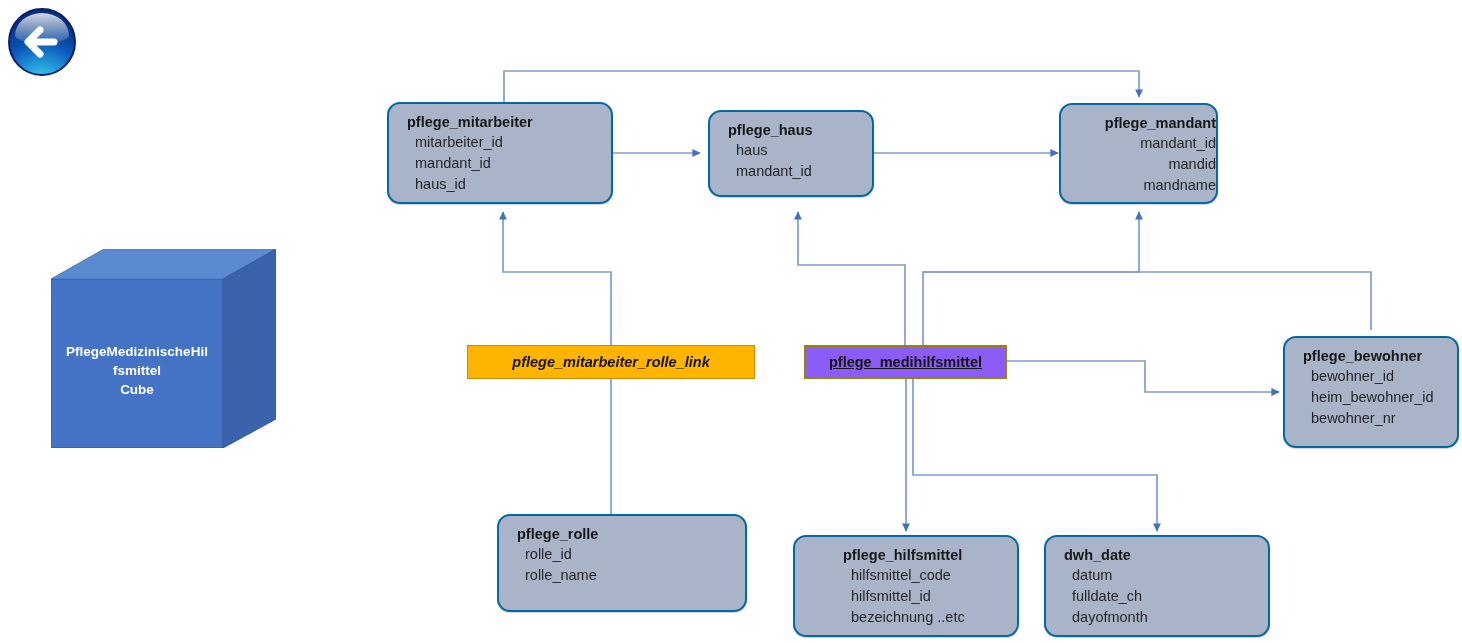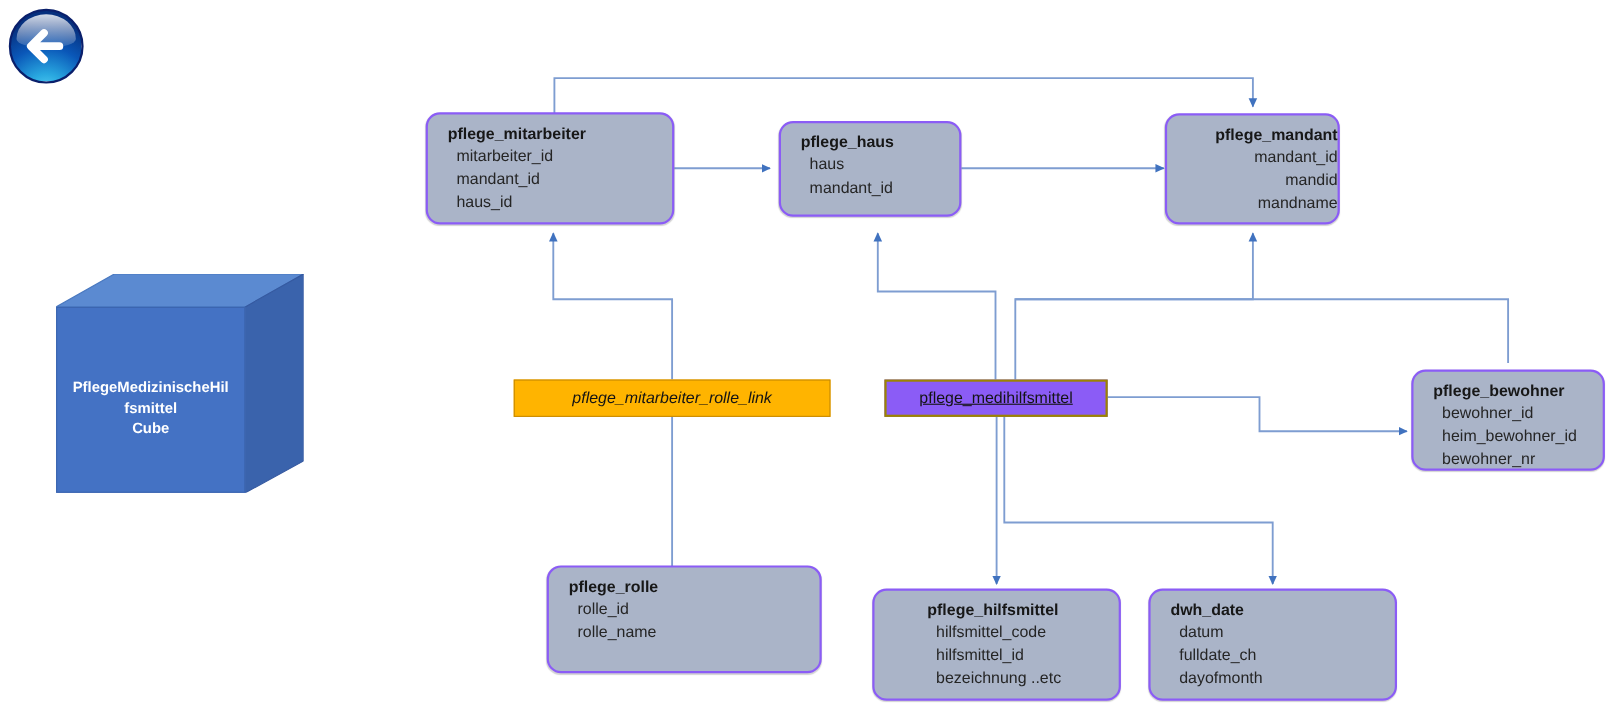--- a/index.html
+++ b/index.html
@@ -95,21 +95,21 @@
     font-size: 13.5px;
     line-height: 19px;
     white-space: pre-line;
   }
 
   
   .entity {
     position: absolute;
     box-sizing: border-box;
     background: #aab4c8;
-    border: 2px solid #8b5cf6;
+    border: 2px solid #0369a1;
     border-radius: 13px;
     padding: 9px 0 0 0;
     box-shadow: 0 1px 1px rgba(0,0,0,.18);
   }
   .entity .ent-title {
     font-weight: bold;
     font-size: 14.5px;
     color: #171717;
     line-height: 19px;
     padding-left: 18px;
@@ -123,21 +123,21 @@
   .entity.flush .ent-field {
   }
 
   
   .flatbox {
     position: absolute;
     box-sizing: border-box;
     display: flex;
     align-items: center;
     justify-content: center;
-    font-weight: normal;
+    font-weight: bold;
     font-style: italic;
     font-size: 14.5px;
     color: #141414;
   }
   .flatbox.orange {
     background: #ffb400;
     border: 1px solid #c98a00;
   }
   .flatbox.yellow {
     background: #8b5cf6;
@@ -212,21 +212,21 @@
     <div class="ent-field">mandant_id</div>
   </div>
 
   <div class="entity" style="left:1059px; top:103px; width:159px; height:101px;text-align:right;">
     <div class="ent-title">pflege_mandant</div>
     <div class="ent-field">mandant_id</div>
     <div class="ent-field">mandid</div>
     <div class="ent-field">mandname</div>
   </div>
 
-  <div class="entity" style="left:1283px; top:336px; width:176px; height:92px;">
+  <div class="entity" style="left:1283px; top:336px; width:176px; height:112px;">
     <div class="ent-title">pflege_bewohner</div>
     <div class="ent-field">bewohner_id</div>
     <div class="ent-field">heim_bewohner_id</div>
     <div class="ent-field">bewohner_nr</div>
   </div>
 
   <div class="entity flush" style="left:497px; top:514px; width:250px; height:98px;">
     <div class="ent-title">pflege_rolle</div>
     <div class="ent-field">rolle_id</div>
     <div class="ent-field">rolle_name</div>

